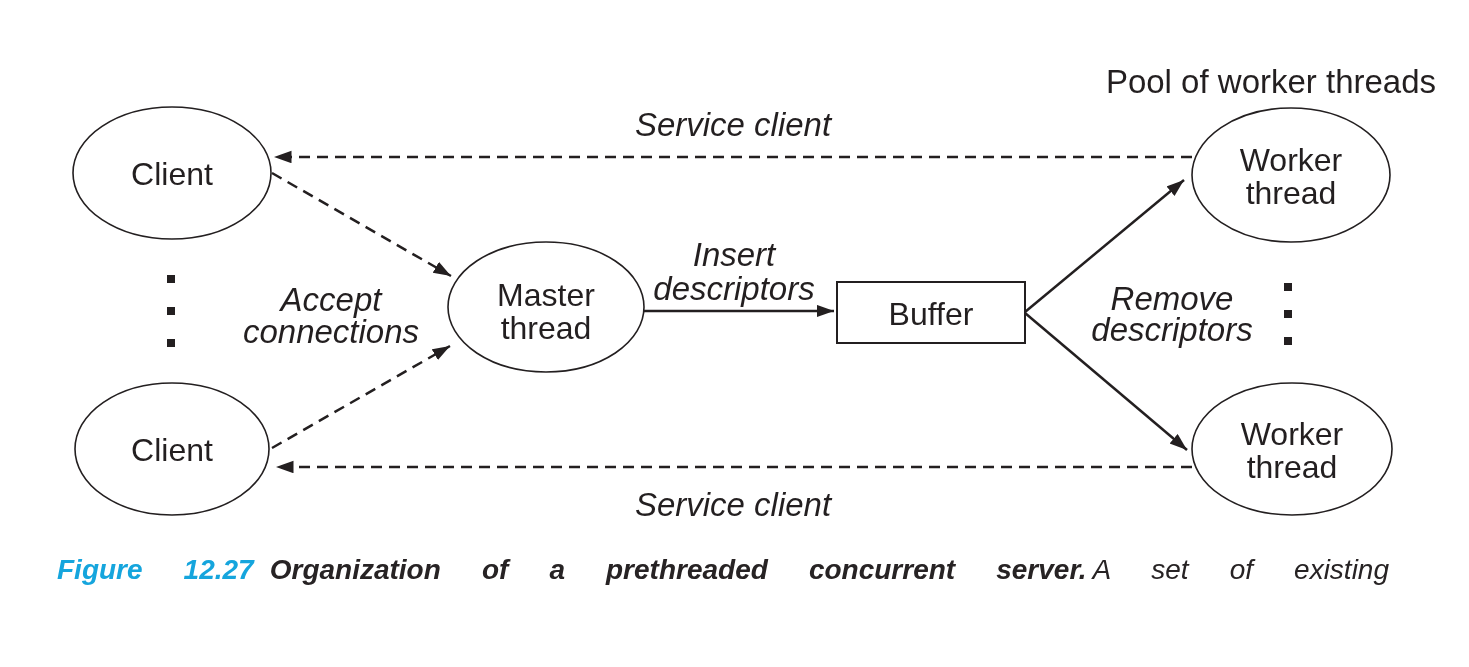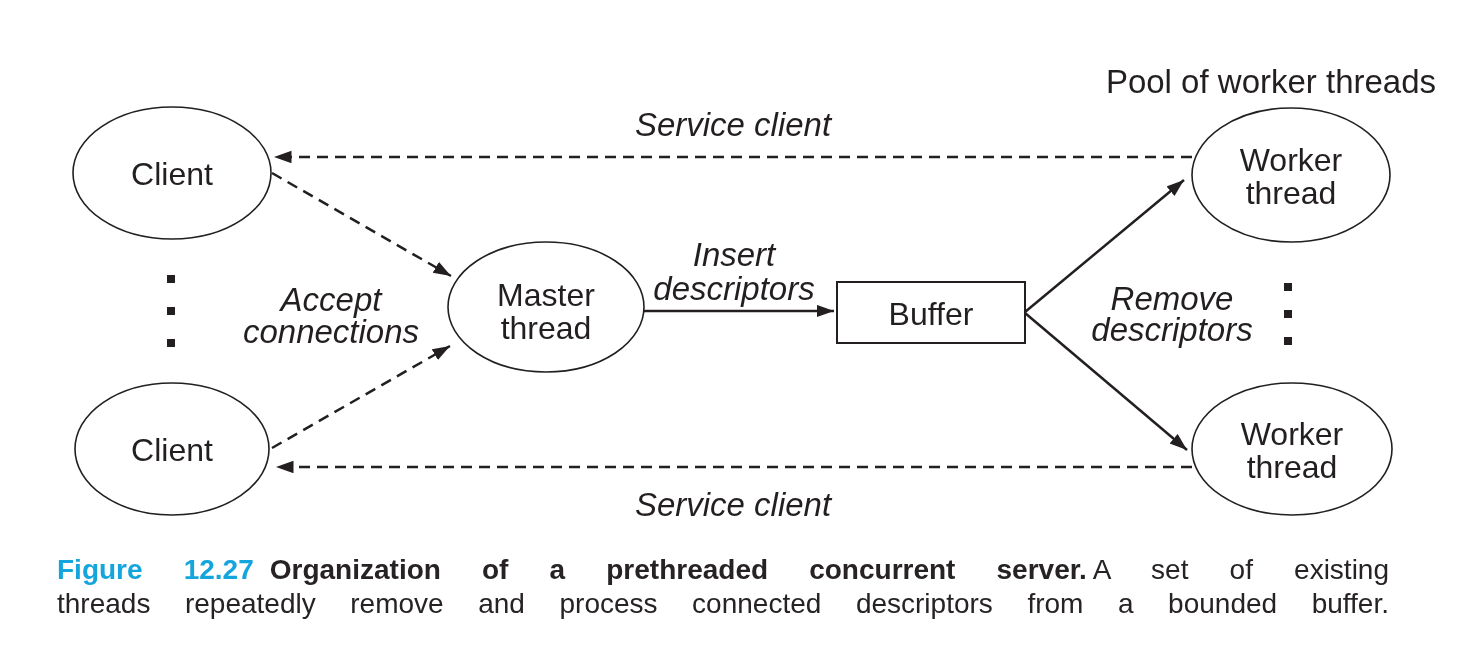--- a/index.html
+++ b/index.html
@@ -71,20 +71,21 @@
   .caption {
     position: absolute;
     left: 57px;
     top: 553px;
     width: 1332px;
     font-size: 28px;
     line-height: 34px;
     color: #272324;
     text-align: justify;
     text-align-last: justify;
+    font-style: italic;
   }
   .caption .fig-label {
     color: #15a5dd;
     font-weight: bold;
     margin-right: 16px;
   }
   .caption b {
     font-weight: bold;
     margin-right: 6px;
   }
@@ -144,16 +145,15 @@
     <text class="flow-label" x="331" y="311">Accept</text>
     <text class="flow-label" x="331" y="343">connections</text>
     <text class="flow-label" x="734" y="266">Insert</text>
     <text class="flow-label" x="734" y="300">descriptors</text>
     <text class="flow-label" x="1172" y="310">Remove</text>
     <text class="flow-label" x="1172" y="341">descriptors</text>
   </svg>
 
   <div class="caption">
     <span class="fig-label">Figure 12.27</span><b>Organization of a prethreaded concurrent server.</b><span>A set of existing</span><br>
-    <span>threads repeatedly remove and process connected descriptors from a bounded buffer.</span>
   </div>
 
 </div>
 
 </body></html>

